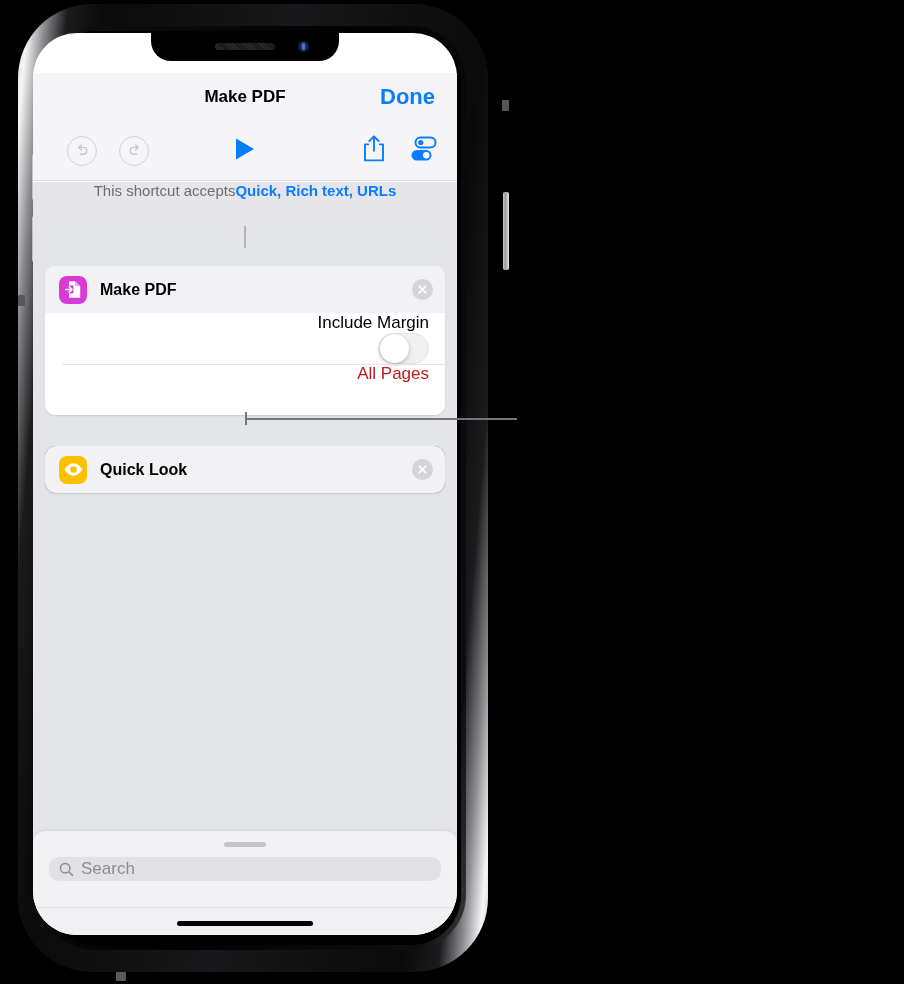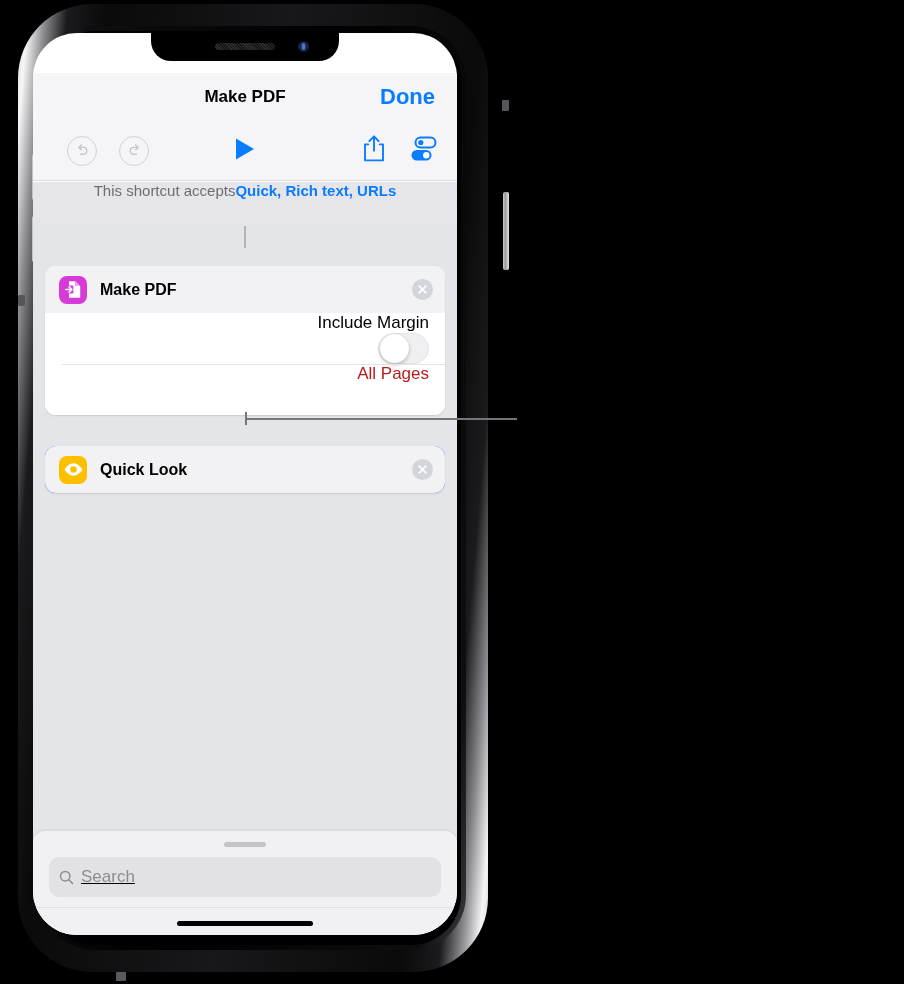--- a/index.html
+++ b/index.html
@@ -184,23 +184,23 @@
   .sheet{
     position:absolute; left:0; right:0; bottom:0; height:104px;
     background:#f1f1f3; border-radius:12px 12px 0 0; z-index:15;
     box-shadow:0 -1px 3px rgba(0,0,0,.07);
   }
   .grabber{
     position:absolute; left:50%; transform:translateX(-50%); top:11px;
     width:42px; height:5px; border-radius:3px; background:#c3c3c8;
   }
   .searchbar{
-    position:absolute; left:16px; right:16px; top:26px; height:40px;
+    position:absolute; left:16px; right:16px; top:26px; height:24px;
     background:#e2e2e6; border-radius:10px;
-    display:flex; align-items:center; padding:4px 10px; cursor:text;text-decoration:underline;
+    display:flex; align-items:center; padding:4px 10px; cursor:text;
   }
   .search-text{ margin-left:7px; font-size:17px; color:#8c8c91; }
   .sheet-sep{ position:absolute; left:0; right:0; top:76px; height:1px; background:#e0e0e4; }
   .home-ind{
     position:absolute; left:50%; transform:translateX(-50%); bottom:9px;
     width:136px; height:5px; border-radius:3px; background:#000;
   }
 
   
   .callout{ position:absolute; z-index:60; }

